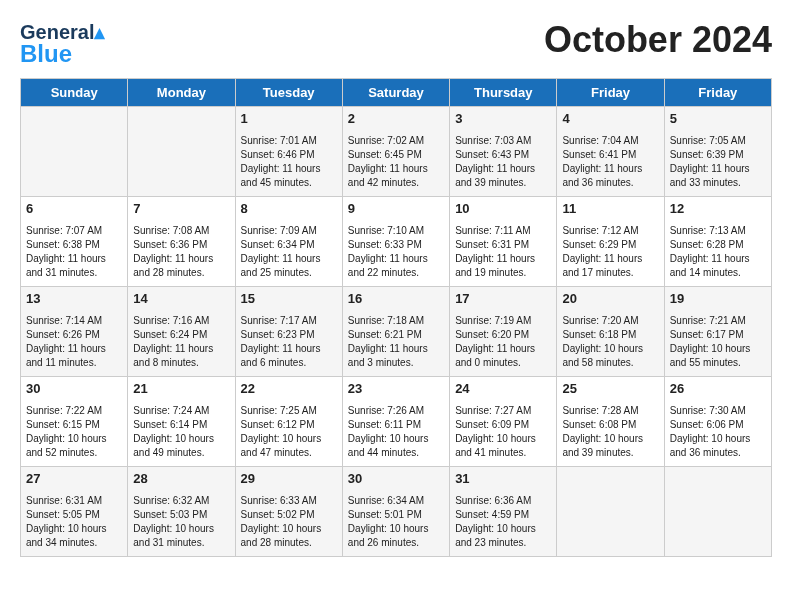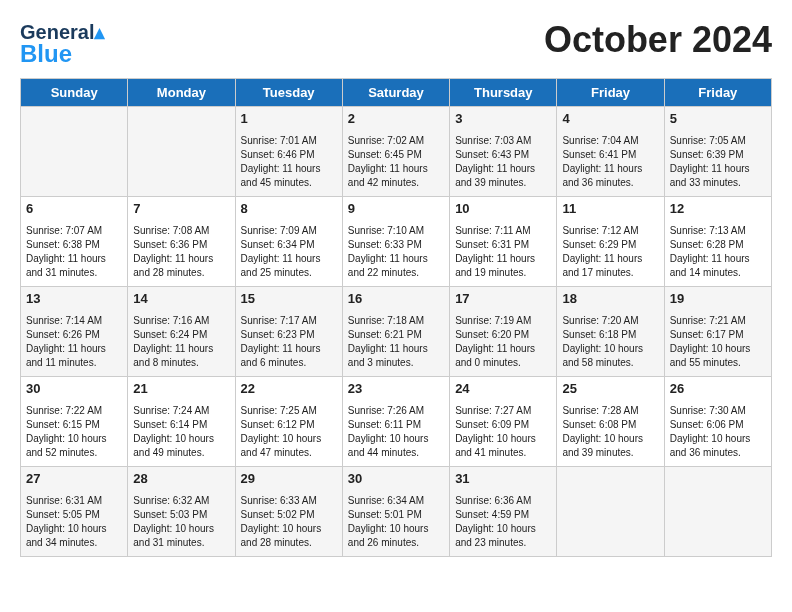--- a/index.html
+++ b/index.html
@@ -213,21 +213,21 @@
 Sunset: 6:21 PM
 Daylight: 11 hours and 3 minutes.</div>
         </td>
         <td>
           <span class="day-num">17</span>
           <div class="cell-content">Sunrise: 7:19 AM
 Sunset: 6:20 PM
 Daylight: 11 hours and 0 minutes.</div>
         </td>
         <td>
-          <span class="day-num">18</span>
+          <span class="day-num">20</span>
           <div class="cell-content">Sunrise: 7:20 AM
 Sunset: 6:18 PM
 Daylight: 10 hours and 58 minutes.</div>
         </td>
         <td>
           <span class="day-num">19</span>
           <div class="cell-content">Sunrise: 7:21 AM
 Sunset: 6:17 PM
 Daylight: 10 hours and 55 minutes.</div>
         </td>

